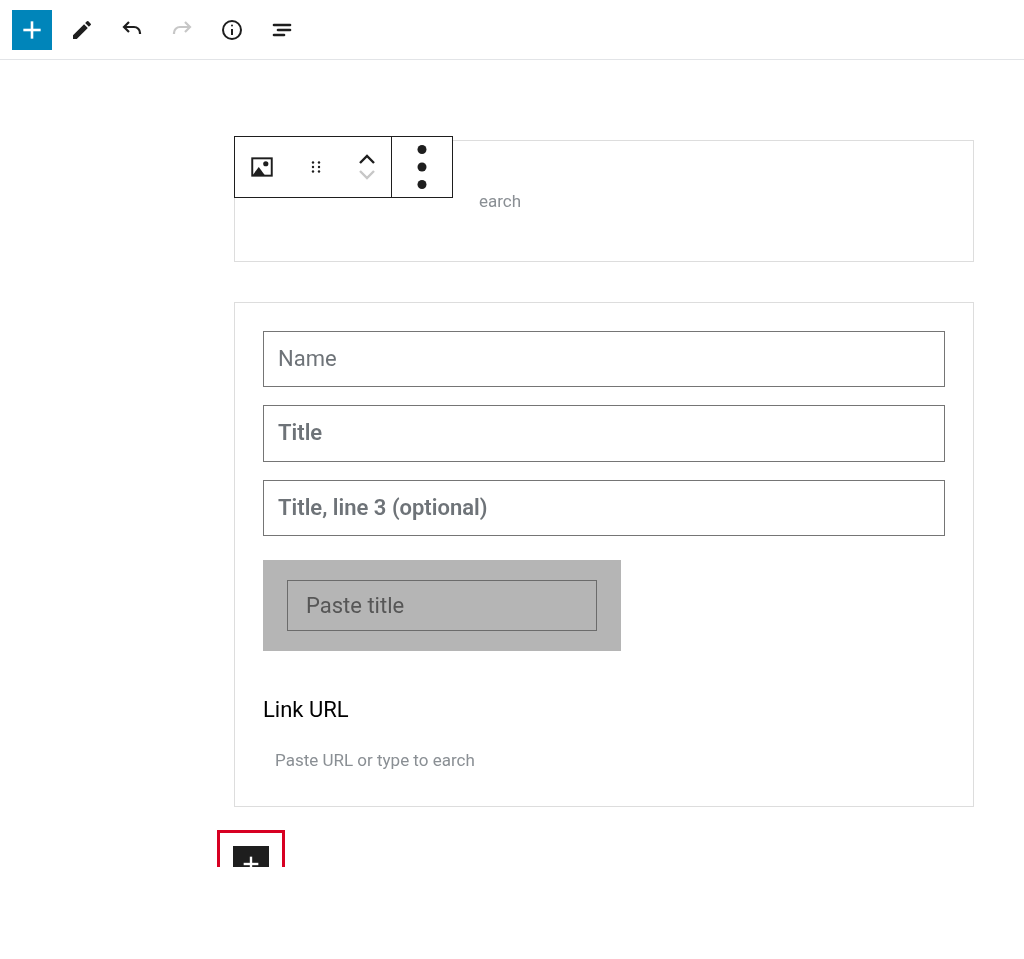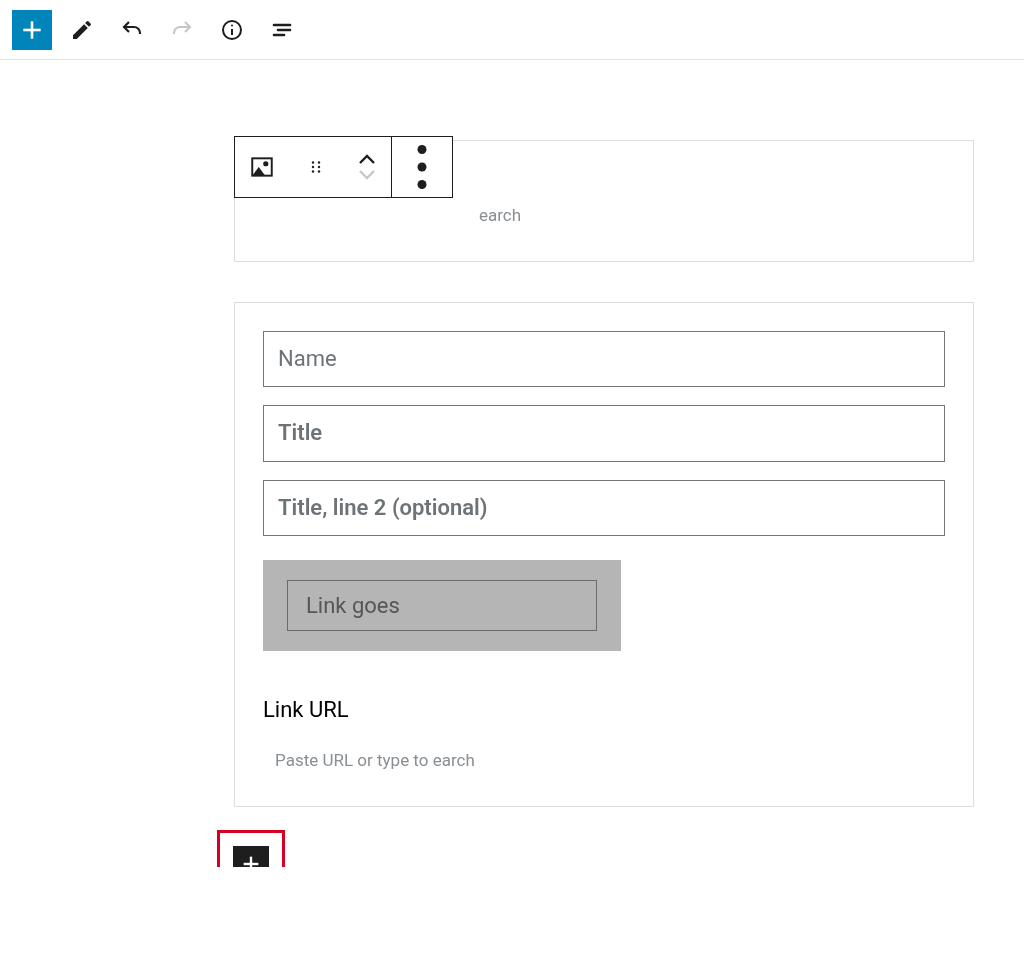--- a/index.html
+++ b/index.html
@@ -39,21 +39,21 @@
   .canvas{width:740px;margin-left:234px;position:relative;}
 
   .block-card{
     border:1px solid var(--border-light);
     padding:28px 28px 36px 28px;
     background:#fff;
   }
   .block-card.top{
     margin-top:80px;
     height:122px;
-    display:flex;align-items:flex-end;
+    display:flex;align-items:flex-start;
     padding-top:50px;
   }
   .block-card + .block-card{margin-top:40px;}
 
   .url-hint{
     font-size:17px;color:#8a8f94;
   }
 
   
   .block-toolbar{
@@ -200,23 +200,23 @@
       </div>
     </div>
 
     <div class="block-card top">
       <span class="url-hint" style="margin-left:216px;">earch</span>
     </div>
 
     <div class="block-card" style="position:relative;">
       <div class="field">Name</div>
       <div class="field bold">Title</div>
-      <div class="field bold">Title, line 2 (optional)</div>
+      <div class="field bold">Title, line 3 (optional)</div>
       <div class="link-title-wrap">
-        <div class="link-title-field">Link goes</div>
+        <div class="link-title-field">Paste title</div>
       </div>
       <div class="link-url-label">Link URL</div>
       <div class="url-input-hint">Paste URL or type to earch</div>
 
       
       <div class="annot-box">
         <button class="add-block-btn" title="Add block">
           <svg viewBox="0 0 24 24" fill="none" stroke="currentColor" stroke-width="2.6">
               <line x1="12" y1="4" x2="12" y2="20"></line>
               <line x1="4" y1="12" x2="20" y2="12"></line>

